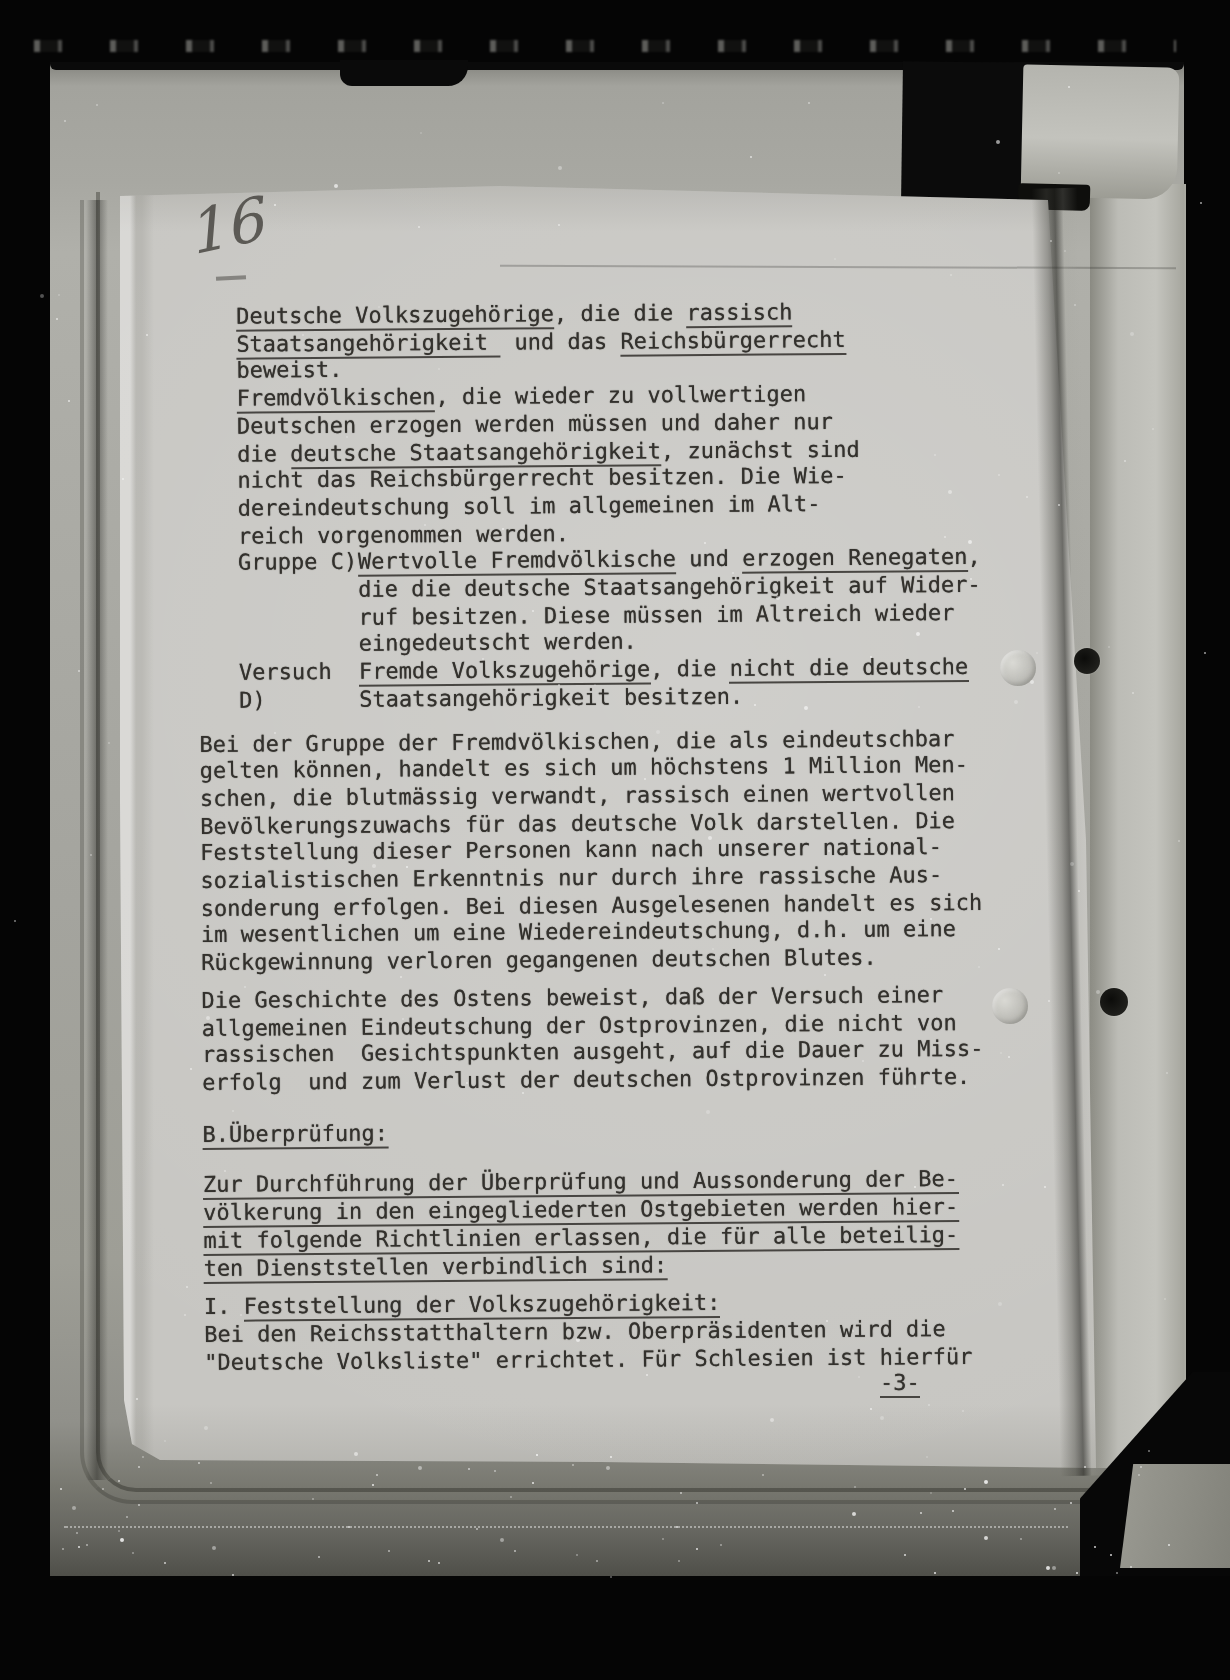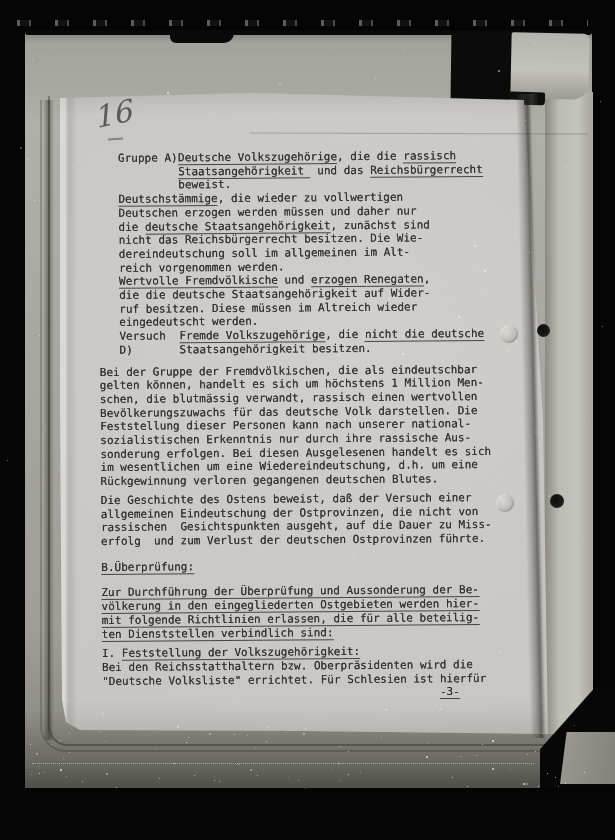--- a/index.html
+++ b/index.html
@@ -135,38 +135,38 @@
   <div class="black-smudge"></div>
   <div class="sheet-edge-outer"></div>
   <div class="sheet-edge-inner"></div>
   <div class="seam"></div>
 
   <div class="page">
     <div class="handwritten">16</div>
     <div class="pencil-dash"></div>
     <div class="textblock">
         <div class="blk blk-group">
-          <span class="glabel">Gruppe A)</span>
           <div class="lines">
             <div class="line"><span class="u">Deutsche Volkszugehörige</span><span>, die die </span><span class="u">rassisch</span></div>
             <div class="line"><span class="u">Staatsangehörigkeit </span><span> und das </span><span class="u">Reichsbürgerrecht</span></div>
             <div class="line"><span>beweist.</span></div>
           </div>
         </div>
         <div class="blk blk-group">
           <div class="lines">
-            <div class="line"><span class="u">Deutschstämmige</span><span>, die wieder zu vollwertigen</span></div>
+            <div class="line"><span class="u">Fremdvölkischen</span><span>, die wieder zu vollwertigen</span></div>
             <div class="line"><span>Deutschen erzogen werden müssen und daher nur</span></div>
             <div class="line"><span>die </span><span class="u">deutsche Staatsangehörigkeit</span><span>, zunächst sind</span></div>
             <div class="line"><span>nicht das Reichsbürgerrecht besitzen. Die Wie-</span></div>
             <div class="line"><span>dereindeutschung soll im allgemeinen im Alt-</span></div>
             <div class="line"><span>reich vorgenommen werden.</span></div>
           </div>
         </div>
         <div class="blk blk-group">
+          <span class="glabel">Gruppe C)</span>
           <div class="lines">
             <div class="line"><span class="u">Wertvolle Fremdvölkische</span><span> und </span><span class="u">erzogen Renegaten</span><span>,</span></div>
             <div class="line"><span>die die deutsche Staatsangehörigkeit auf Wider-</span></div>
             <div class="line"><span>ruf besitzen. Diese müssen im Altreich wieder</span></div>
             <div class="line"><span>eingedeutscht werden.</span></div>
           </div>
         </div>
         <div class="blk blk-group">
           <span class="glabel">Versuch D)</span>
           <div class="lines">

